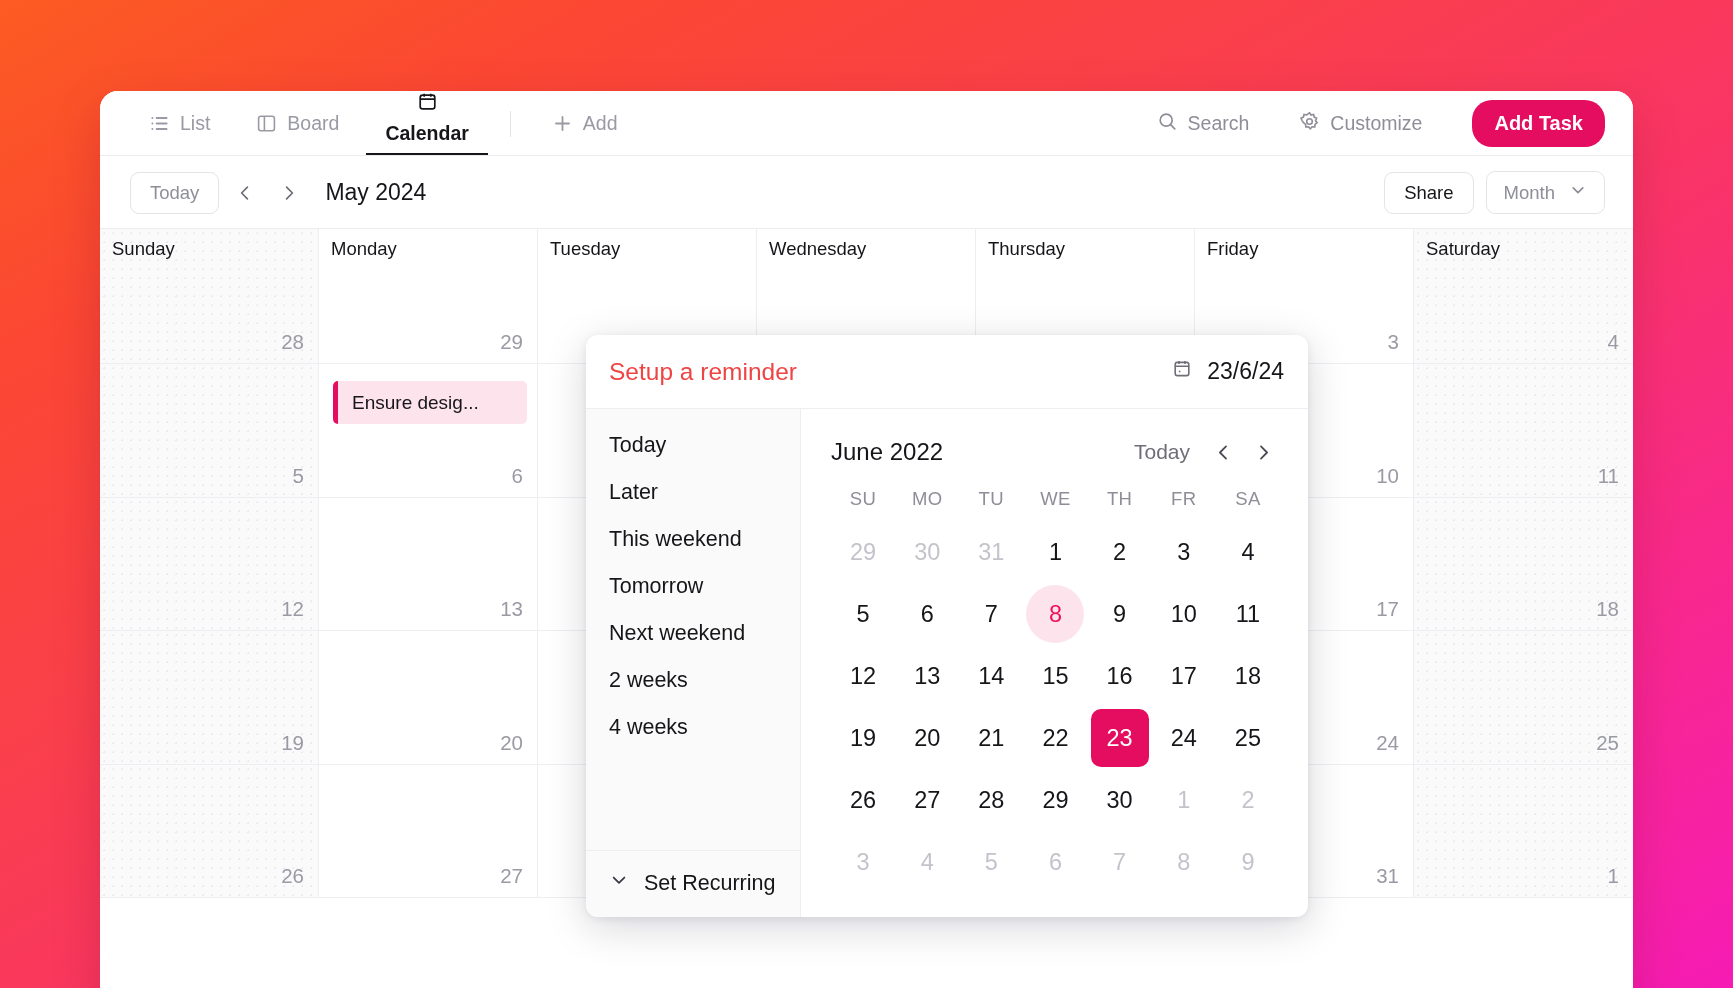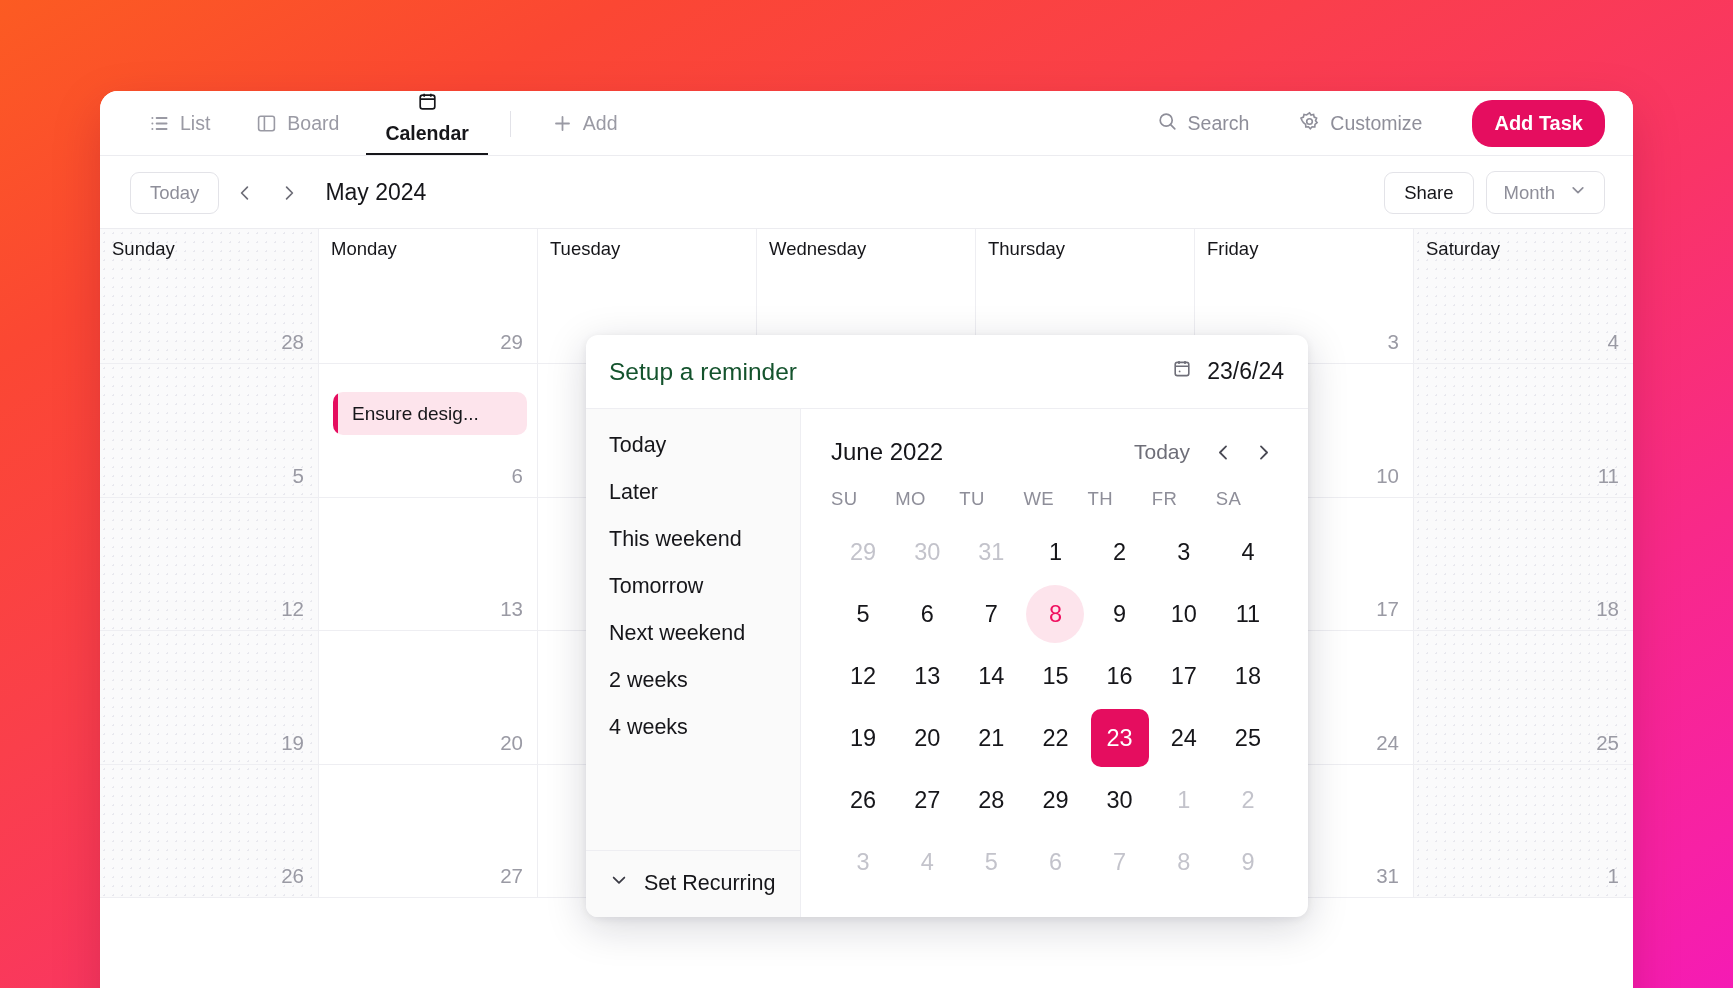--- a/index.html
+++ b/index.html
@@ -210,27 +210,26 @@
     font-size: 20.5px;
     color: #9a9aa4;
   }
 
   .task-chip {
     position: absolute;
     left: 14px;
     right: 10px;
     top: 17px;
     background: #FDE4EC;
-    border-radius: 10px;
+    border-radius: 5px;
     height: 43px;
     display: flex;
     align-items: center;
     cursor: pointer;
     overflow: hidden;
-    margin-top: 11px;
   }
   .task-chip .bar {
     width: 5px;
     align-self: stretch;
     background: #E50D5F;
     border-radius: 2px 0 0 2px;
     flex: none;
   }
   .task-chip .txt {
     font-size: 19px;
@@ -255,21 +254,21 @@
 
   .pop-head {
     height: 74px;
     display: flex;
     align-items: center;
     padding: 0 24px 0 23px;
     border-bottom: 1px solid #eeeef2;
   }
   .pop-title {
     font-size: 24.5px;
-    color: #14532d;
+    color: #ef4444;
     font-weight: 400;
   }
   .pop-date {
     margin-left: auto;
     display: flex;
     align-items: center;
     gap: 14px;
     font-size: 23px;
     color: #16161a;
     cursor: pointer;
@@ -340,20 +339,21 @@
     color: #4a4a54;
     cursor: pointer;
   }
 
   .dp-grid {
     display: grid;
     grid-template-columns: repeat(7, 1fr);
     row-gap: 4px;
   }
   .dow-cell {
+    text-align: center;
     font-size: 18.5px;
     color: #8e8e99;
     letter-spacing: .4px;
     padding-bottom: 9px;
   }
   .day {
     height: 58px;
     display: flex;
     align-items: center;
     justify-content: center;

